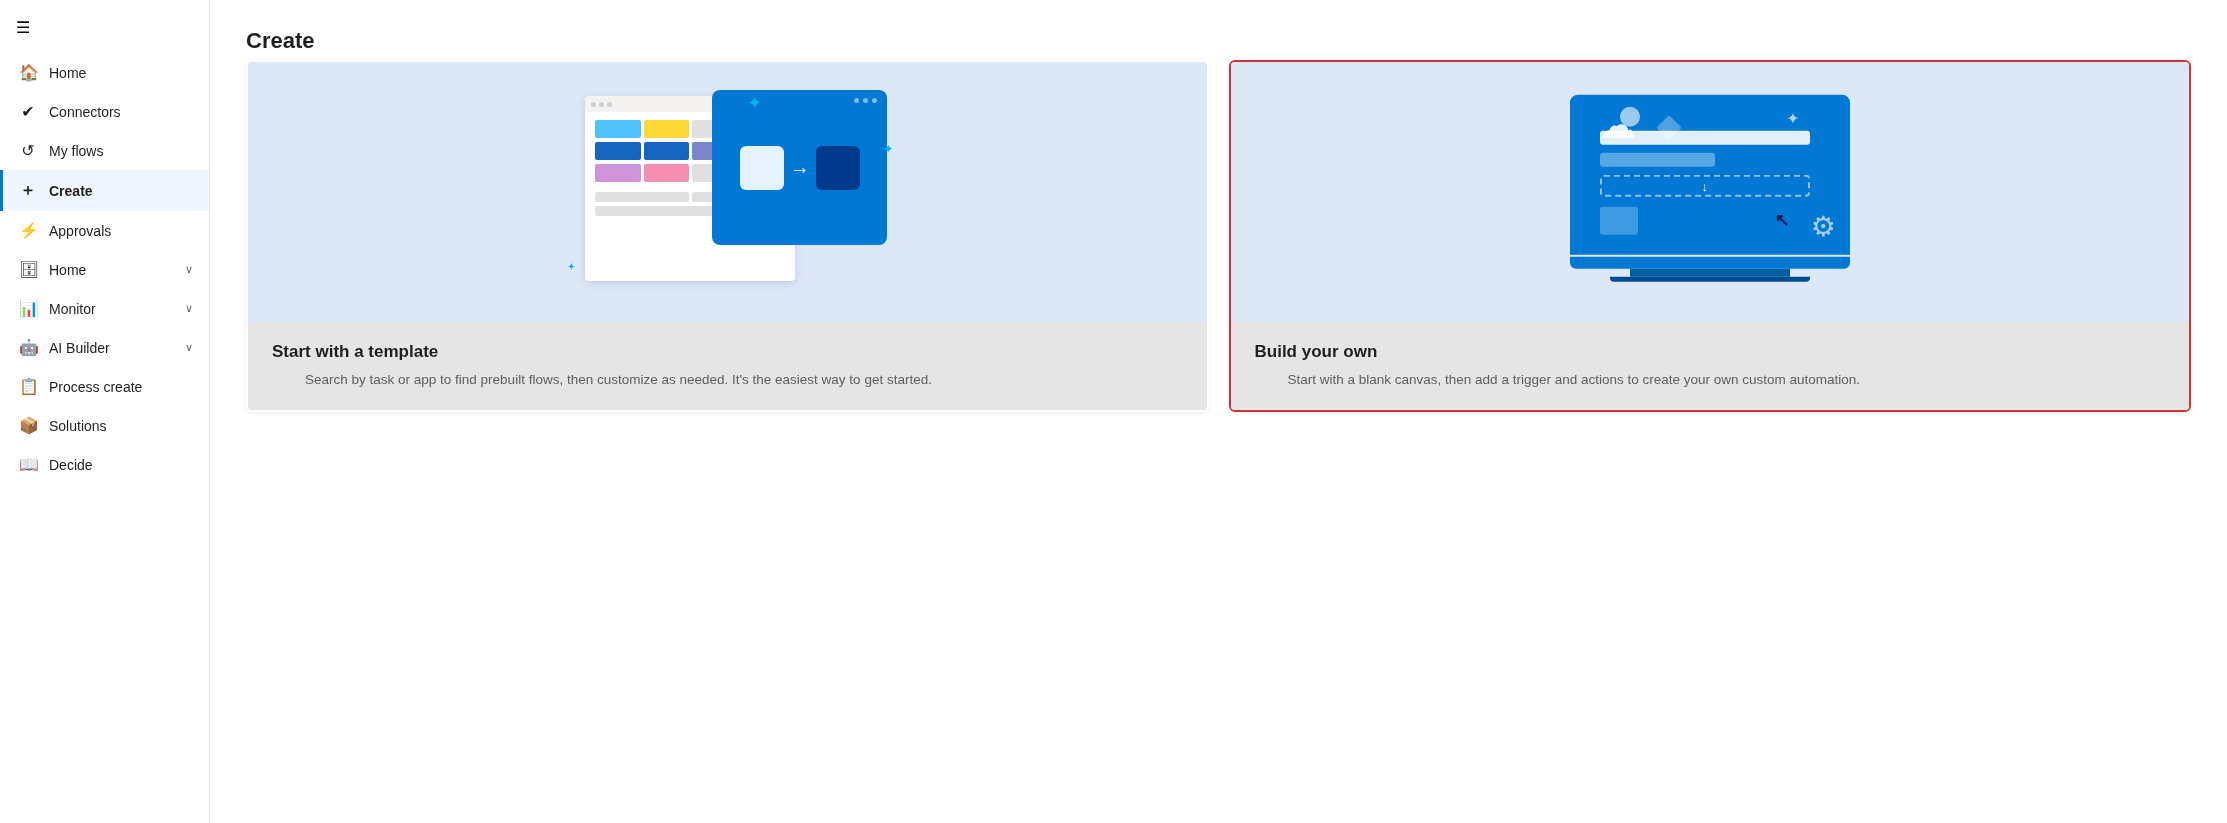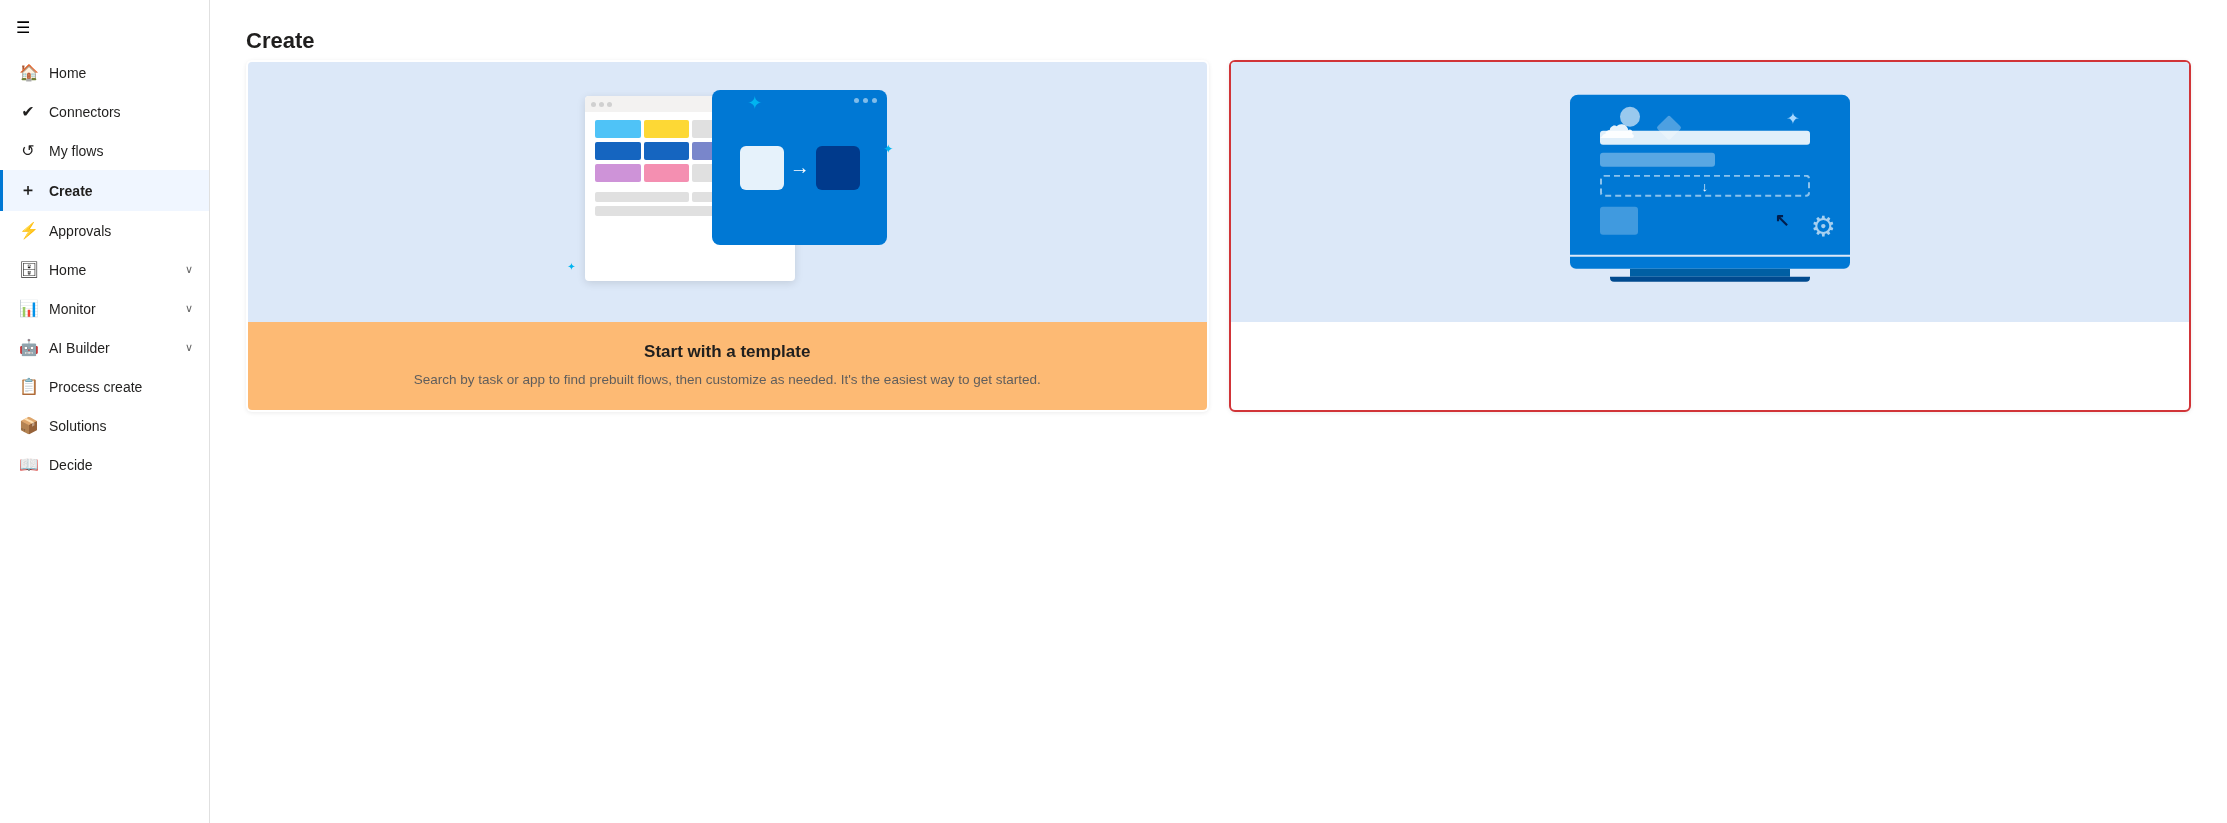--- a/index.html
+++ b/index.html
@@ -79,33 +79,33 @@
       height: 260px;
       display: flex;
       align-items: center;
       justify-content: center;
       background: #dce8f8;
       position: relative;
       overflow: hidden;
     }
     .card-body {
       padding: 20px 24px;
-      background: #fdba74;
-      text-align: center;
+      background: #e5e5e5;
     }
     .card-title {
       font-size: 17px;
       font-weight: 700;
       color: #201f1e;
       margin-bottom: 8px;
     }
     .card-desc {
       font-size: 13.5px;
       color: #605e5c;
       line-height: 1.5;
+      margin-left: 33px;
     }
 
     
     .template-illustration {
       position: relative;
       width: 340px;
       height: 220px;
     }
 
     
@@ -304,16 +304,20 @@
               <div style="position:absolute;bottom:12px;right:14px;color:rgba(255,255,255,0.65);font-size:28px;">⚙</div>
 
               <div style="position:absolute;top:24px;left:90px;width:18px;height:18px;background:rgba(255,255,255,0.3);transform:rotate(45deg);border-radius:2px;"></div>
             </div>
             <div class="laptop-base"></div>
             <div class="laptop-stand"></div>
             <div class="laptop-foot"></div>
           </div>
         </div>
       </div>
+      <div class="card-body">
+        <div class="card-title">Build your own</div>
+        <div class="card-desc">Start with a blank canvas, then add a trigger and actions to create your own custom automation.</div>
+      </div>
     </div>
 
   </div>
 </main>
 
 </body></html>

